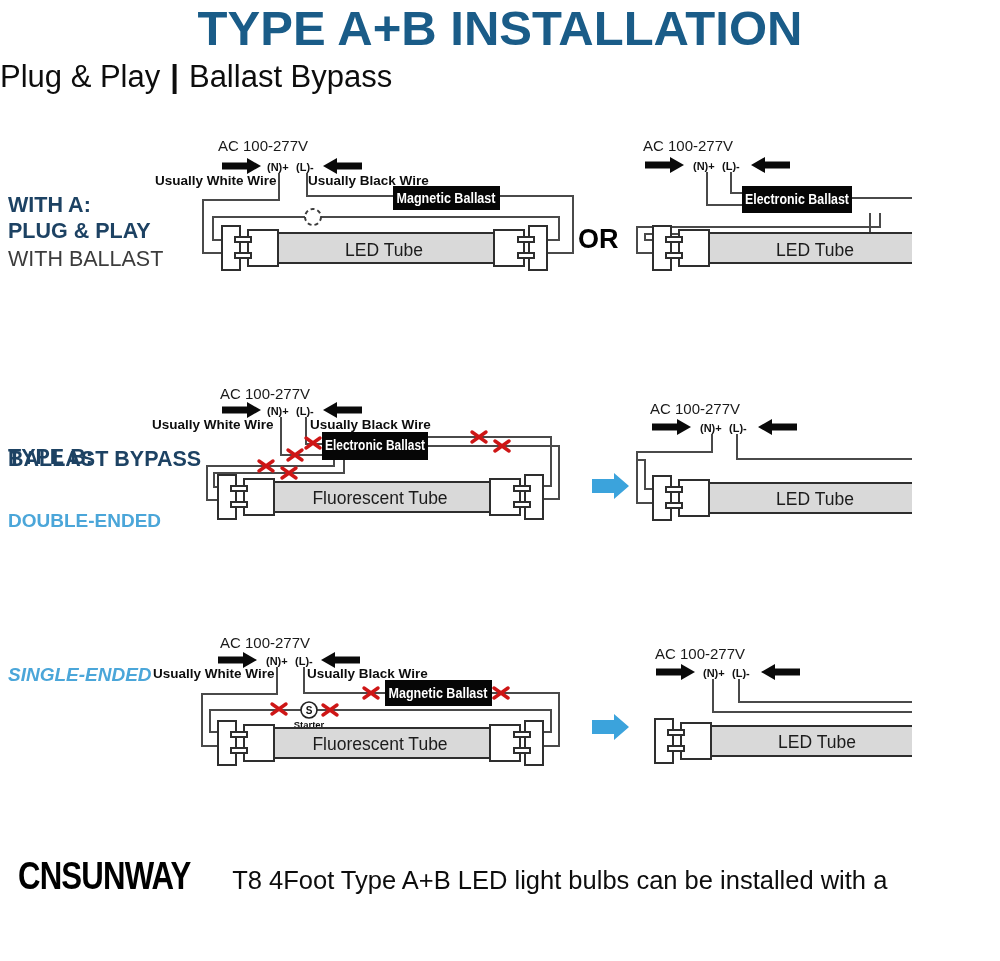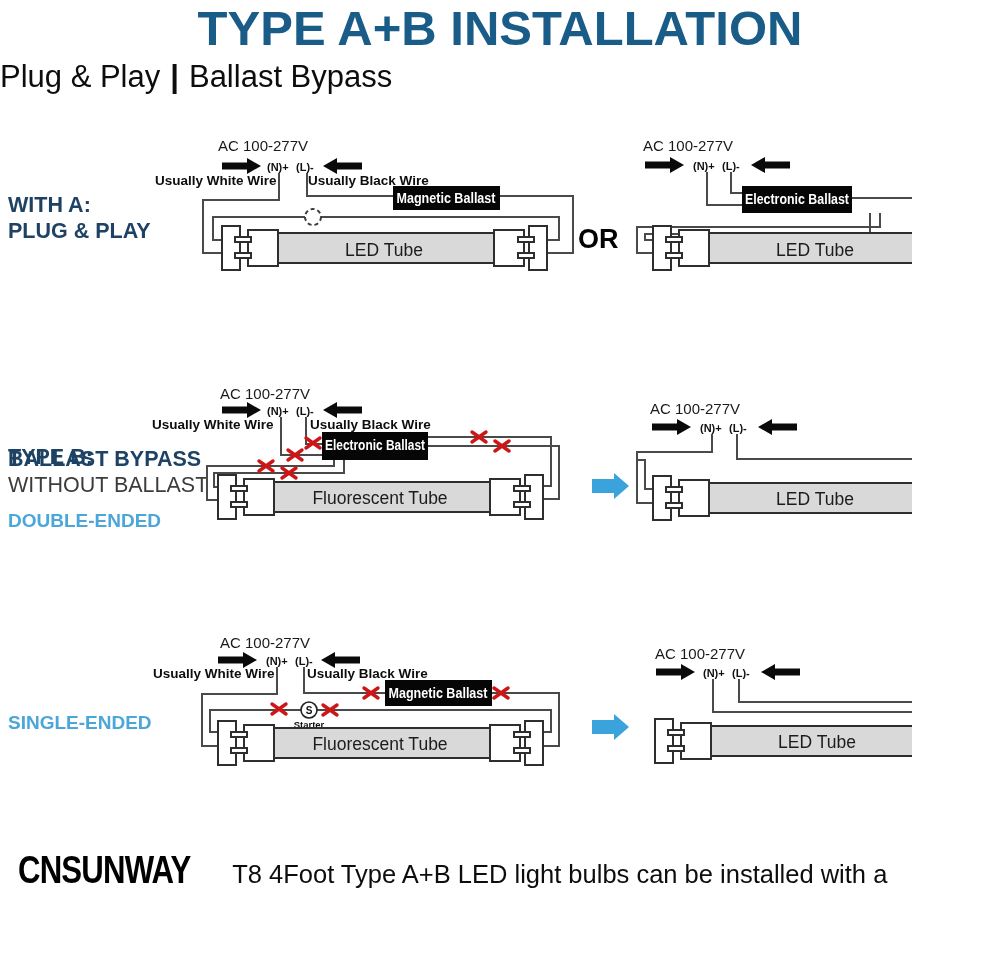--- a/index.html
+++ b/index.html
@@ -28,45 +28,45 @@
   .wire{fill:none;stroke:#4a4a4a;stroke-width:2;}
   .tpart{fill:#fff;stroke:#2e2e2e;stroke-width:2;}
   .tbody{fill:#d9d9d9;stroke:#2e2e2e;stroke-width:2;}
   .bbox{fill:#060606;}
   .arr{fill:#0a0a0a;}
   .barrow{fill:#3ba3dc;}
   .xline{stroke:#ce1616;stroke-width:3.4;stroke-linecap:round;}
   .dashcirc{fill:#fff;stroke:#3a3a3a;stroke-width:2;stroke-dasharray:4 3;}
   .scirc{fill:#fff;stroke:#222;stroke-width:1.6;}
   
-  #footer{left:18px;top:855px;width:966px;font-size:25.5px;line-height:30px;color:#0d0d0d;}
+  #footer{left:18px;top:855px;width:966px;font-size:25.5px;line-height:43px;color:#0d0d0d;}
   #brand{display:inline-block;font-size:38px;font-weight:bold;transform:scaleX(.82);
          transform-origin:left bottom;letter-spacing:-1px;vertical-align:baseline;
          margin-right:-28px;color:#000;}
 </style>
 </head>
 <body>
 
 <div id="stage">
 
   <div class="abs" id="title">TYPE A+B INSTALLATION</div>
   <div class="abs" id="subtitle">
     <span>Plug &amp; Play</span><span class="sep">|</span><span>Ballast Bypass</span>
   </div>
 
   <div class="abs h-navy" style="left:8px;top:193px;">WITH A:</div>
   <div class="abs h-navy" style="left:8px;top:219px;">PLUG &amp; PLAY</div>
+  <div class="abs h-plain" style="left:8px;top:247px;">WITH BALLAST</div>
   <div class="abs" id="or-label">OR</div>
 
   <div class="abs h-navy" style="left:8px;top:421px;margin-top:24px;">TYPE B:</div>
   <div class="abs h-navy" style="left:8px;top:447px;">BALLAST BYPASS</div>
-  <div class="abs h-plain" style="left:8px;top:473px;">WITHOUT BALLAST</div>
   <div class="abs h-tag" style="left:8px;top:510px;">DOUBLE-ENDED</div>
 
-  <div class="abs h-tag" style="left:8px;top:712px;">SINGLE-ENDED</div>
+  <div class="abs h-tag" style="left:8px;top:664px;font-style:italic;">SINGLE-ENDED</div>
 
   <svg width="1000" height="961" viewBox="0 0 1000 961">
     <defs>
       <g id="tube">
         <rect class="tpart" x="0" y="0" width="18" height="44"></rect>
         <rect class="tpart" x="307" y="0" width="18" height="44"></rect>
         <rect class="tpart" x="26" y="4" width="30" height="36"></rect>
         <rect class="tpart" x="272" y="4" width="30" height="36"></rect>
         <rect class="tpart" x="13" y="11" width="16" height="5"></rect>
         <rect class="tpart" x="13" y="27" width="16" height="5"></rect>

